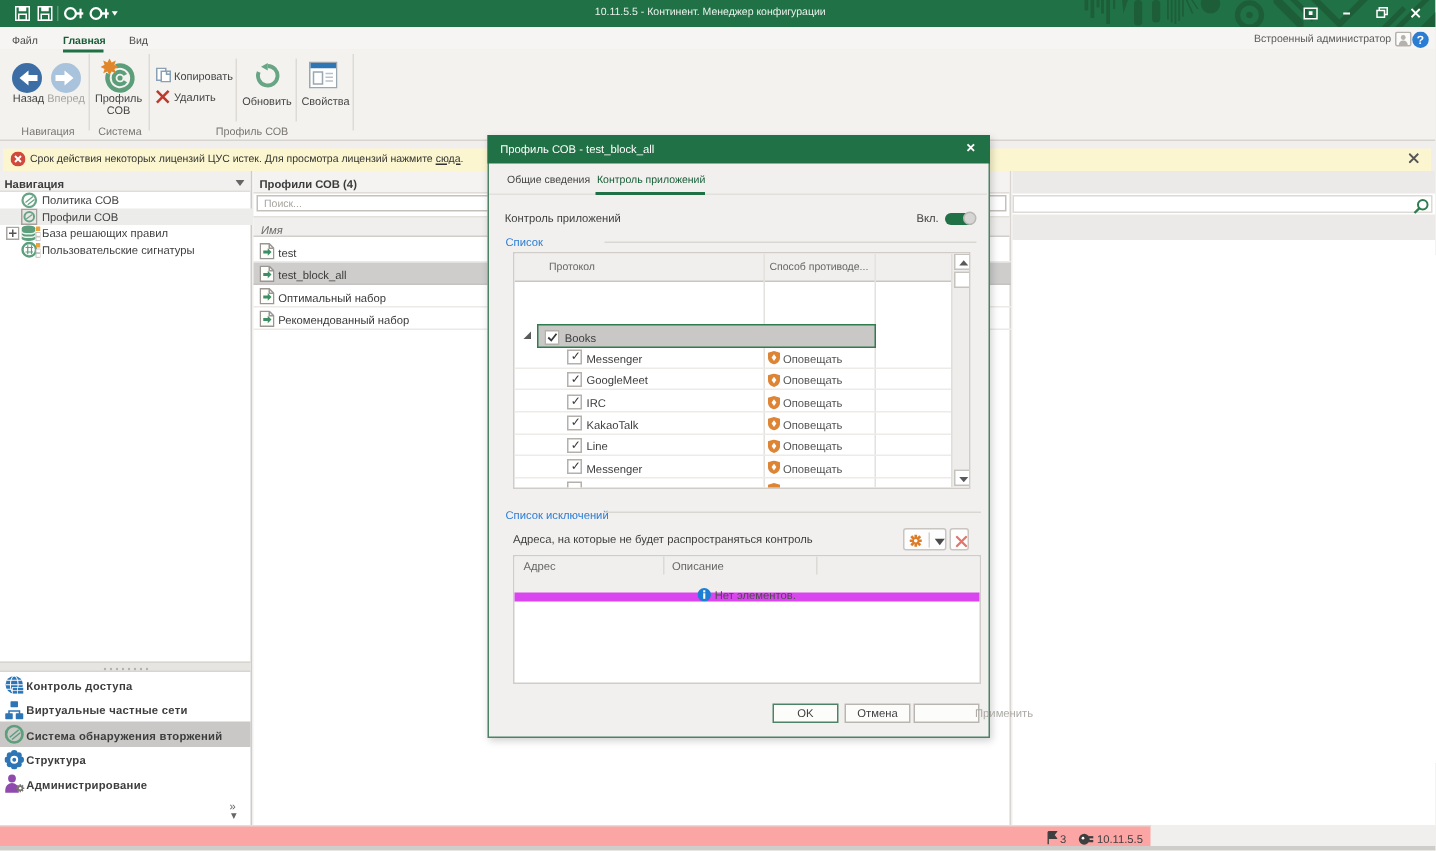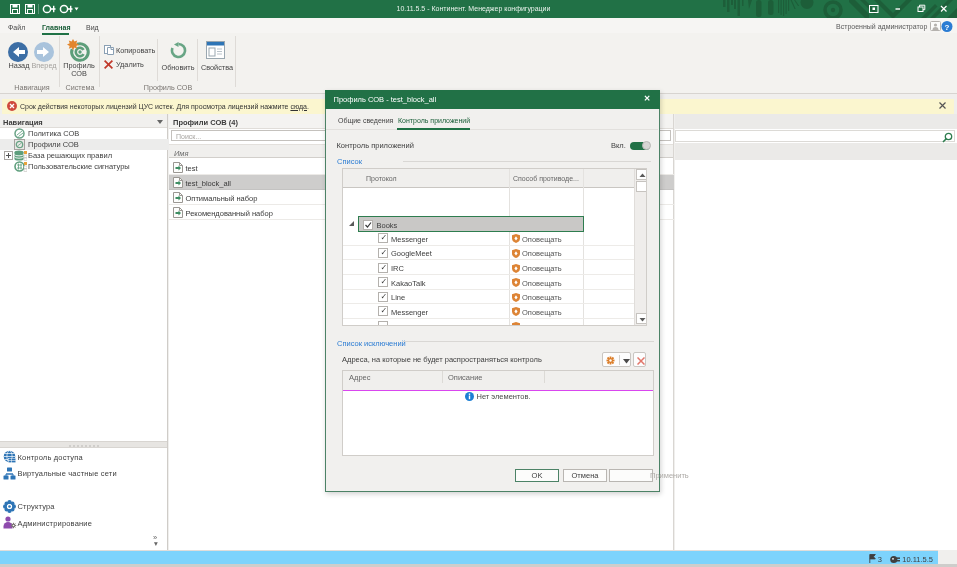--- a/index.html
+++ b/index.html
@@ -39,26 +39,26 @@
 #mp-colhdr .t{position:absolute;left:5px;top:3.5px;color:#6b6b6b;font-size:7.5px;font-style:italic;}
 .listrow{position:absolute;left:0;width:505px;height:15px;border-bottom:1px solid #eceae7;font-size:7.5px;color:#3a3a3a;}
 .listrow .lbl{position:absolute;left:16.5px;top:4px;}
 .listrow.sel{background:#cecdcc;border-bottom:1px solid #c4c3c2;}
 #rightpane{position:absolute;left:675px;top:114px;width:282px;height:436px;background:#fff;}
 #rp-hdr{position:absolute;left:0;top:0;width:100%;height:15px;background:#ebeae8;}
 #rp-search{position:absolute;left:0px;top:15.5px;width:280px;height:12.5px;background:#fff;border:1px solid #dcdad6;}
 #rp-band{position:absolute;left:0;top:28.5px;width:100%;height:17px;background:#ebeae8;}
 
 #grip{position:absolute;left:0;top:327px;width:167px;height:6.5px;background:#e7e5e2;border-top:1px solid #d8d5d1;border-bottom:1px solid #d8d5d1;}
-.bnav{position:absolute;left:0;width:167px;height:16.5px;font-size:7.5px;font-weight:normal;color:#3d3d3d;letter-spacing:0.18px;white-space:nowrap;}
+.bnav{position:absolute;left:0;width:167px;height:16.5px;font-size:7.5px;font-weight:bold;color:#3d3d3d;letter-spacing:0.18px;white-space:nowrap;}
 .bnav .lbl{position:absolute;left:17.5px;top:4.5px;}
 .bnav.sel{background:#c9c8c6;}
 #morebtn{position:absolute;left:153px;top:421px;color:#666;font-size:7.5px;line-height:5px;}
 
-#statusbar{position:absolute;left:0;top:550px;width:938px;height:14px;background:#7dd3fc;border-top:1px solid #e0ddda;}
+#statusbar{position:absolute;left:0;top:550px;width:767px;height:14px;background:#fca5a5;border-top:1px solid #e0ddda;}
 #statusbar .r{position:absolute;right:5px;top:3px;font-size:7.5px;color:#3f3f3f;}
 #bottomstrip{position:absolute;left:0;top:564px;width:957px;height:3px;background:#cecdcb;}
 
 #dialog{position:absolute;left:325px;top:90px;width:335px;height:401.5px;background:#f1f0ee;border:1.5px solid #4c8266;box-shadow:1px 2px 5px rgba(0,0,0,.18);}
 #dlg-title{position:absolute;left:-1.5px;top:-1.5px;width:335px;height:19.5px;background:#217146;}
 #dlg-title .t{position:absolute;left:9px;top:5px;color:#fff;font-size:7.5px;}
 #dlg-title .x{position:absolute;right:9px;top:4px;color:#fff;font-size:8px;font-weight:bold;}
 .dtab{position:absolute;top:26px;font-size:7px;color:#454545;}
 #dtab1{left:12px;}
 #dtab2{left:72px;color:#175c36;}
@@ -85,21 +85,21 @@
 .chk:after{content:"✓";position:absolute;left:1.5px;top:-1px;font-size:8px;color:#3a3a3a;}
 #chat-sel{position:absolute;left:14.5px;top:47.5px;width:226px;height:16px;background:#c9c8c6;border:1.5px solid #2e7d4f;}
 
 #vsb{position:absolute;left:291px;top:0;width:13px;height:156px;background:#efedeb;border-left:1px solid #e0ddda;}
 .sbtn{position:absolute;left:0.5px;width:11px;height:11px;background:#fff;border:1px solid #c6c3bf;}
 #vsb .thumb{position:absolute;left:0.5px;top:12px;width:11px;height:11px;background:#fff;border:1px solid #c6c3bf;}
 
 #excl-lbl2{position:absolute;left:16px;top:263.5px;font-size:7.5px;color:#3e3e3e;}
 .toolbtn{position:absolute;background:#fdfdfd;border:1px solid #c9c6c2;border-radius:2px;}
 #etable{position:absolute;left:16px;top:278.5px;width:312px;height:86px;background:#fff;border:1px solid #d0cdc9;}
-#etable-hdr{position:absolute;left:0;top:0;width:100%;height:20px;background:#f0efed;border-bottom:1px solid #d946ef;}
+#etable-hdr{position:absolute;left:0;top:0;width:100%;height:30px;background:#f0efed;border-bottom:6px solid #d946ef;}
 #etable-hdr .h1{position:absolute;left:6px;top:2.5px;color:#666;font-size:7.5px;}
 #etable-hdr .h2{position:absolute;left:105px;top:2.5px;color:#666;font-size:7.5px;}
 .ecol1{position:absolute;left:99px;top:0;width:1px;height:12.5px;background:#dcdad6;}
 .ecol2{position:absolute;left:201px;top:0;width:1px;height:12.5px;background:#dcdad6;}
 #noelem{position:absolute;left:0;top:21px;width:100%;text-align:center;font-size:7.5px;color:#4a4a4a;}
 
 .dbtn{position:absolute;top:377.5px;width:44px;height:13px;background:#fcfcfb;border:1px solid #b9b6b2;font-size:7.5px;color:#3d3d3d;text-align:center;line-height:11.5px;}
 #btn-ok{left:189px;border:1px solid #4c8266;}
 #btn-cancel{left:237px;}
 #btn-apply{left:283px;color:#adaaa6;padding-left:40px;}
@@ -335,20 +335,27 @@
     <svg class="abs" style="left:3px;top:2px;" width="13" height="13" viewBox="0 0 13 13">
         <g fill="none" stroke="#2e75b6" stroke-width="1">
           <path d="M6.5 4 v-2 M3 9 v-2 h7 v2 M3 7 h7"></path>
         </g>
         <rect x="4" y="0.5" width="5" height="4" rx="0.5" fill="#2e75b6"></rect>
         <rect x="0.5" y="8.5" width="5" height="4" rx="0.5" fill="#2e75b6"></rect>
         <rect x="7.5" y="8.5" width="5" height="4" rx="0.5" fill="#2e75b6"></rect>
       </svg>
     <div class="lbl">Виртуальные частные сети</div>
   </div>
+  <div class="bnav sel" style="top:367px;">
+    <svg class="abs" style="left:3px;top:2px;" width="13" height="13" viewBox="0 0 13 13">
+        <circle cx="6.5" cy="6.5" r="5.5" fill="none" stroke="#5d9e7c" stroke-width="1.8"></circle>
+        <path d="M3.5 8.5 L9.5 3.5 M5 10 L10.5 5.5" stroke="#5d9e7c" stroke-width="1"></path>
+      </svg>
+    <div class="lbl">Система обнаружения вторжений</div>
+  </div>
   <div class="bnav" style="top:383.5px;">
     <svg class="abs" style="left:3px;top:2px;" width="13" height="13" viewBox="0 0 13 13">
         <g fill="#2e75b6">
           <circle cx="6.5" cy="2.2" r="2.2"></circle>
           <circle cx="6.5" cy="10.8" r="2.2"></circle>
           <circle cx="2.2" cy="6.5" r="2.2"></circle>
           <circle cx="10.8" cy="6.5" r="2.2"></circle>
           <circle cx="3.5" cy="3.5" r="2"></circle>
           <circle cx="9.5" cy="3.5" r="2"></circle>
           <circle cx="3.5" cy="9.5" r="2"></circle>

